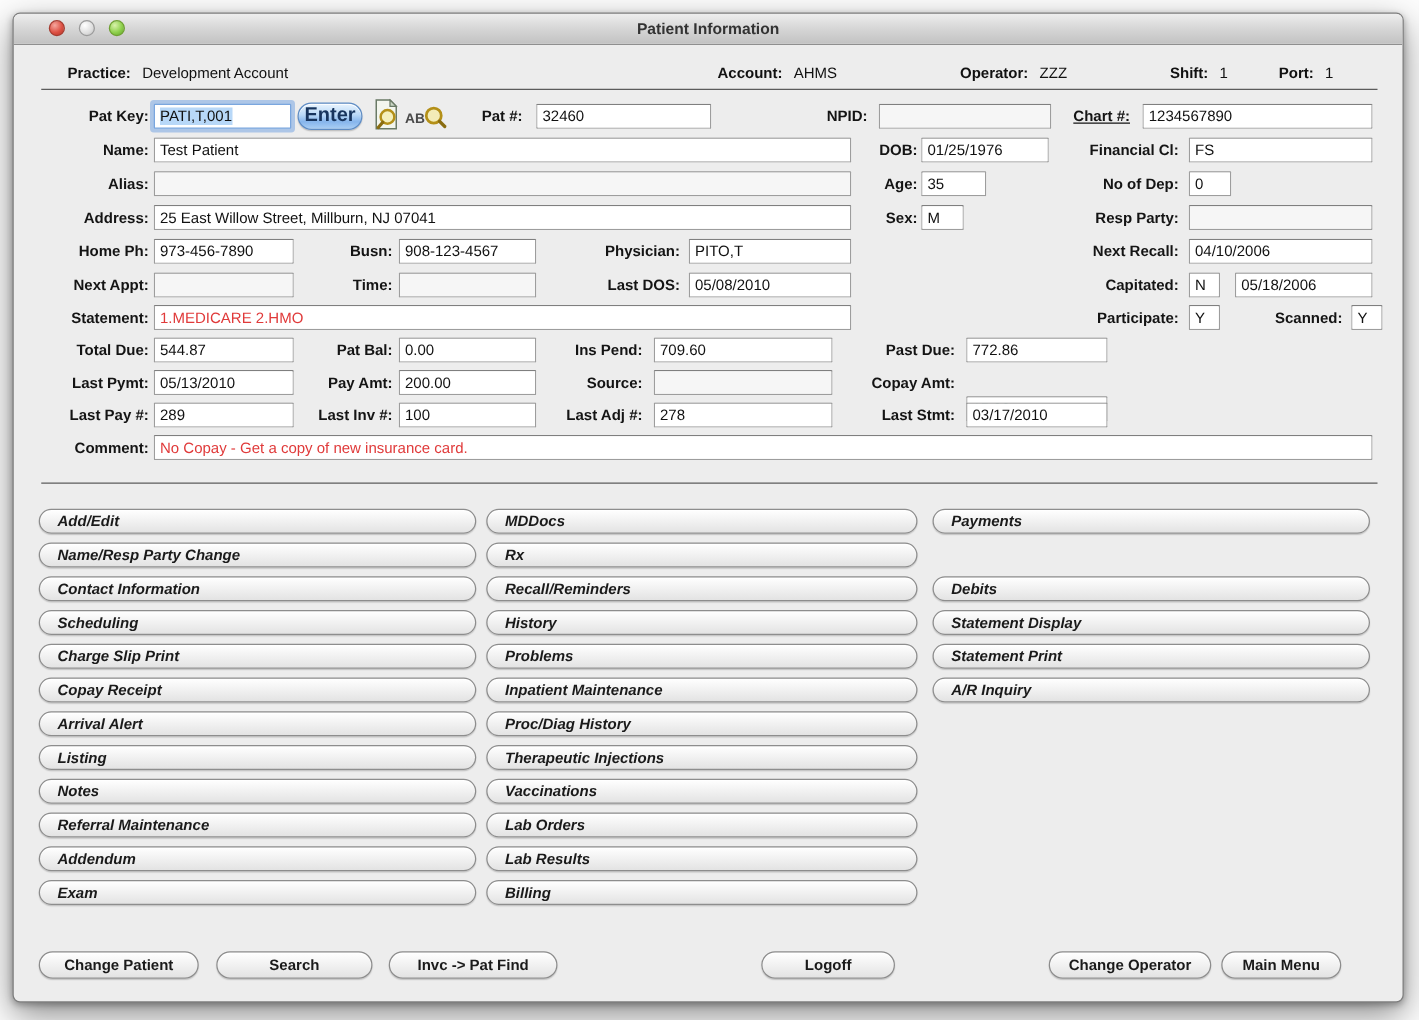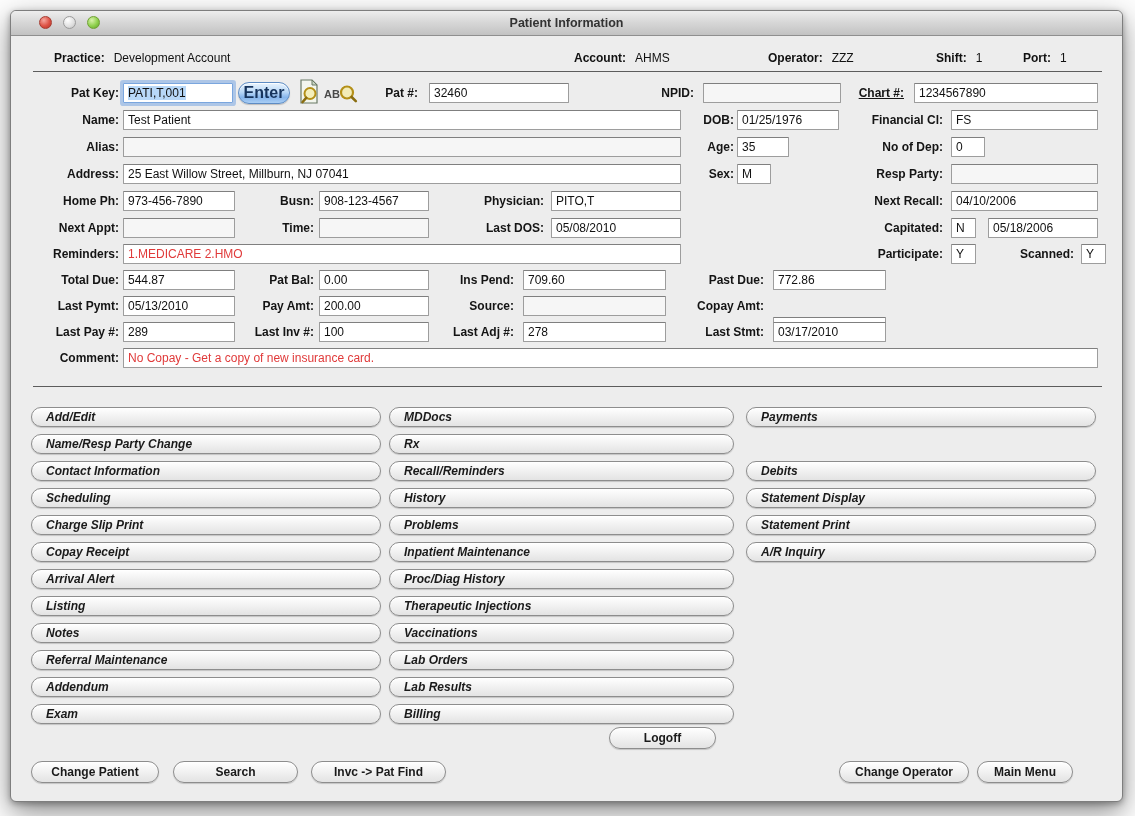--- a/index.html
+++ b/index.html
@@ -130,21 +130,21 @@
   <div class="lbl" style="left:30px;top:207px;width:78px;">Next Appt:</div>
   <input class="fld dim" style="left: 112px; top: 207px; width: 112px;" readonly="" value="">
   <div class="lbl" style="left:245px;top:207px;width:58px;">Time:</div>
   <input class="fld dim" style="left: 308px; top: 207px; width: 110px;" readonly="" value="">
   <div class="lbl" style="left:455px;top:207px;width:78px;">Last DOS:</div>
   <input class="fld" style="left: 540px; top: 207px; width: 130px;" readonly="" value="05/08/2010">
   <div class="lbl" style="left:845px;top:207px;width:87px;">Capitated:</div>
   <input class="fld" style="left: 940px; top: 207px; width: 25px;" readonly="" value="N">
   <input class="fld" style="left: 977px; top: 207px; width: 110px;" readonly="" value="05/18/2006">
 
-  <div class="lbl" style="left:30px;top:233px;width:78px;">Reminders:</div>
+  <div class="lbl" style="left:30px;top:233px;width:78px;">Statement:</div>
   <input class="fld red" style="left: 112px; top: 233px; width: 558px;" readonly="" value="1.MEDICARE 2.HMO">
   <div class="lbl" style="left:845px;top:233px;width:87px;">Participate:</div>
   <input class="fld" style="left: 940px; top: 233px; width: 25px;" readonly="" value="Y">
   <div class="lbl" style="left:985px;top:233px;width:78px;">Scanned:</div>
   <input class="fld" style="left: 1070px; top: 233px; width: 25px;" readonly="" value="Y">
 
   <div class="lbl" style="left:30px;top:259px;width:78px;">Total Due:</div>
   <input class="fld" style="left: 112px; top: 259px; width: 112px;" readonly="" value="544.87">
   <div class="lbl" style="left:235px;top:259px;width:68px;">Pat Bal:</div>
   <input class="fld" style="left: 308px; top: 259px; width: 110px;" readonly="" value="0.00">
@@ -204,16 +204,16 @@
 
   <button class="navbtn c3" style="top:396px;">Payments</button>
   <button class="navbtn c3" style="top:450px;">Debits</button>
   <button class="navbtn c3" style="top:477px;">Statement Display</button>
   <button class="navbtn c3" style="top:504px;">Statement Print</button>
   <button class="navbtn c3" style="top:531px;">A/R Inquiry</button>
 
   <button class="fbtn" style="left:20px;top:750px;width:128px;">Change Patient</button>
   <button class="fbtn" style="left:162px;top:750px;width:125px;">Search</button>
   <button class="fbtn" style="left:300px;top:750px;width:135px;">Invc -&gt; Pat Find</button>
-  <button class="fbtn" style="left:598px;top:716px;width:107px;">Logoff</button>
+  <button class="fbtn" style="left:598px;top:750px;width:107px;">Logoff</button>
   <button class="fbtn" style="left:828px;top:750px;width:130px;">Change Operator</button>
   <button class="fbtn" style="left:966px;top:750px;width:96px;">Main Menu</button>
 </div>
 
 </body></html>

